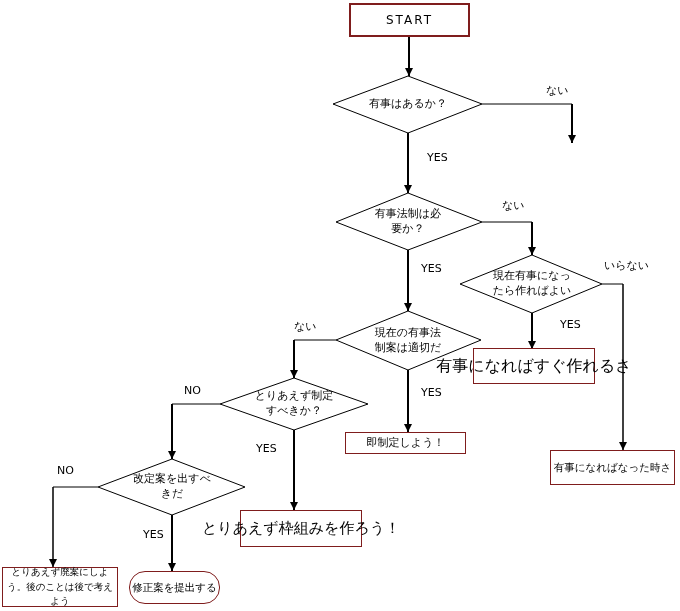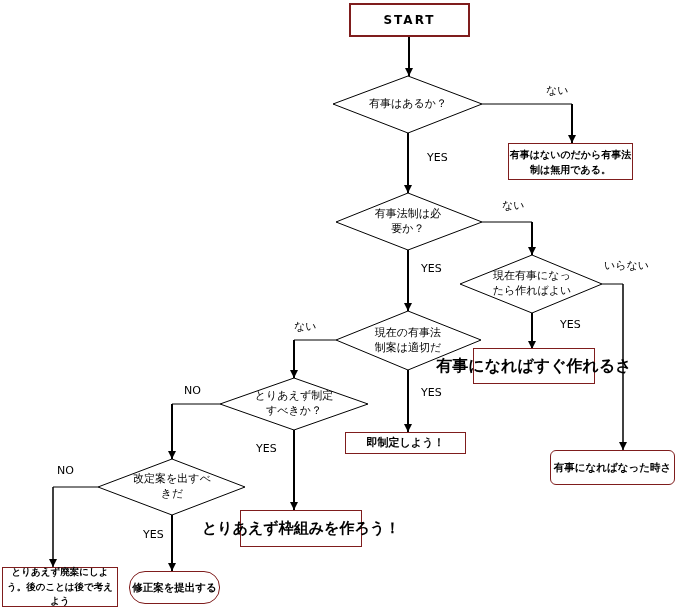--- a/index.html
+++ b/index.html
@@ -20,21 +20,20 @@
     justify-content: center;
     text-align: center;
     font-size: 11px;
     line-height: 1.4;
     color: #000;
   }
   .rect {
     border: 1px solid #7f1d1d;
     background: #fff;
     box-sizing: border-box;
-    font-weight: bold;
   }
   .dtext { background: transparent; line-height: 1.35; }
   .elabel {
     position: absolute;
     font-size: 11px;
     line-height: 1;
     white-space: nowrap;
     color: #000;
   }
   .nowrap { white-space: nowrap; }
@@ -100,29 +99,26 @@
       <polygon points="408,311 481,340 408,370 336,340"></polygon>
       <polygon points="294,378 368,404 294,430 220,404"></polygon>
       <polygon points="172,459 245,487 172,515 98,487"></polygon>
     </g>
   </svg>
 
   <div id="start-box" class="node rect" style="left:349px; top:3px; width:121px; height:34px;">
     <span>START</span>
   </div>
 
-  <div id="box-useless" class="node rect" style="left:508px; top:143px; width:125px; height:37px;">
-    <span>有事はないのだから有事法制は無用である。</span>
-  </div>
 
   <div id="box-make-quickly" class="node rect nowrap" style="left:473px; top:348px; width:122px; height:36px;">
     <span>有事になればすぐ作れるさ</span>
   </div>
 
-  <div id="box-when-happens" class="node rect nowrap" style="left:550px; top:450px; width:125px; height:35px;border-radius:6px;">
+  <div id="box-when-happens" class="node rect nowrap" style="left:550px; top:450px; width:125px; height:35px;">
     <span>有事になればなった時さ</span>
   </div>
 
   <div id="box-enact-now" class="node rect nowrap" style="left:345px; top:432px; width:121px; height:22px;">
     <span>即制定しよう！</span>
   </div>
 
   <div id="box-framework" class="node rect nowrap" style="left:240px; top:510px; width:122px; height:37px;">
     <span>とりあえず枠組みを作ろう！</span>
   </div>

